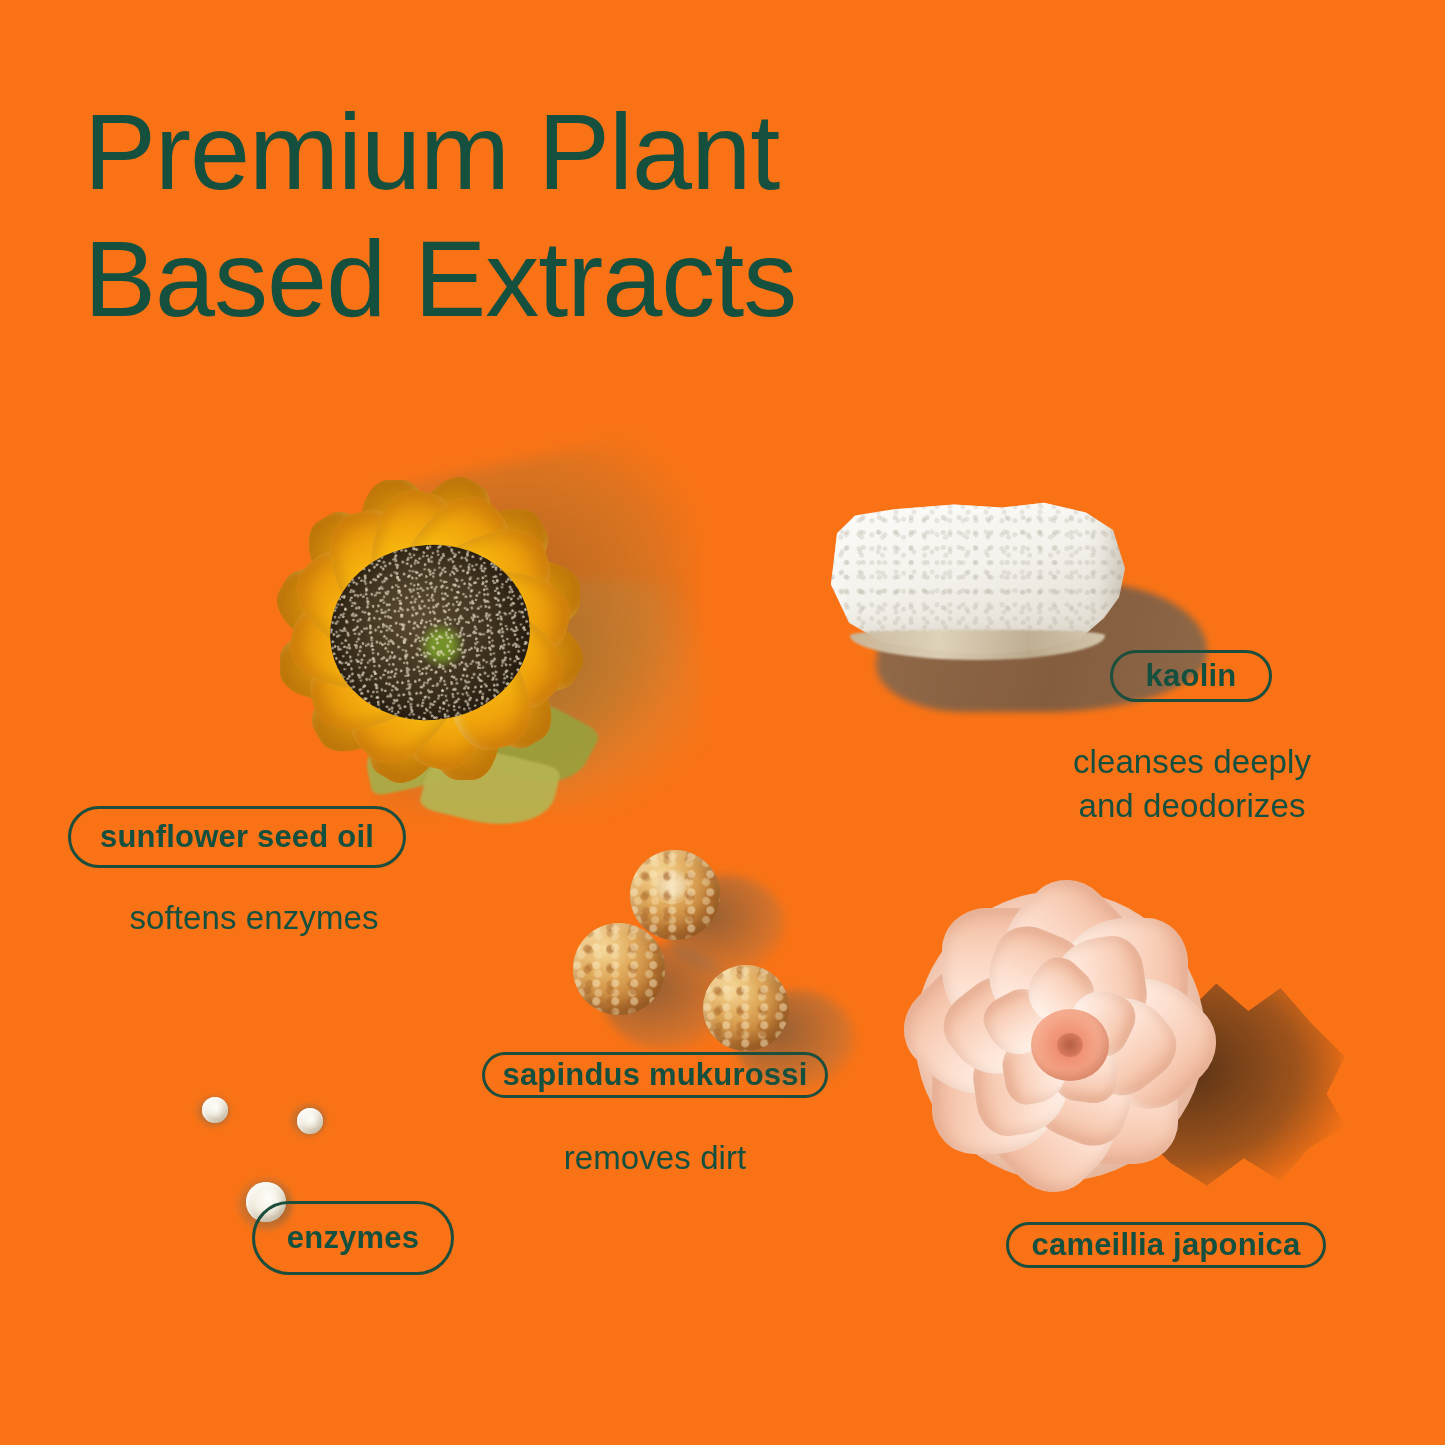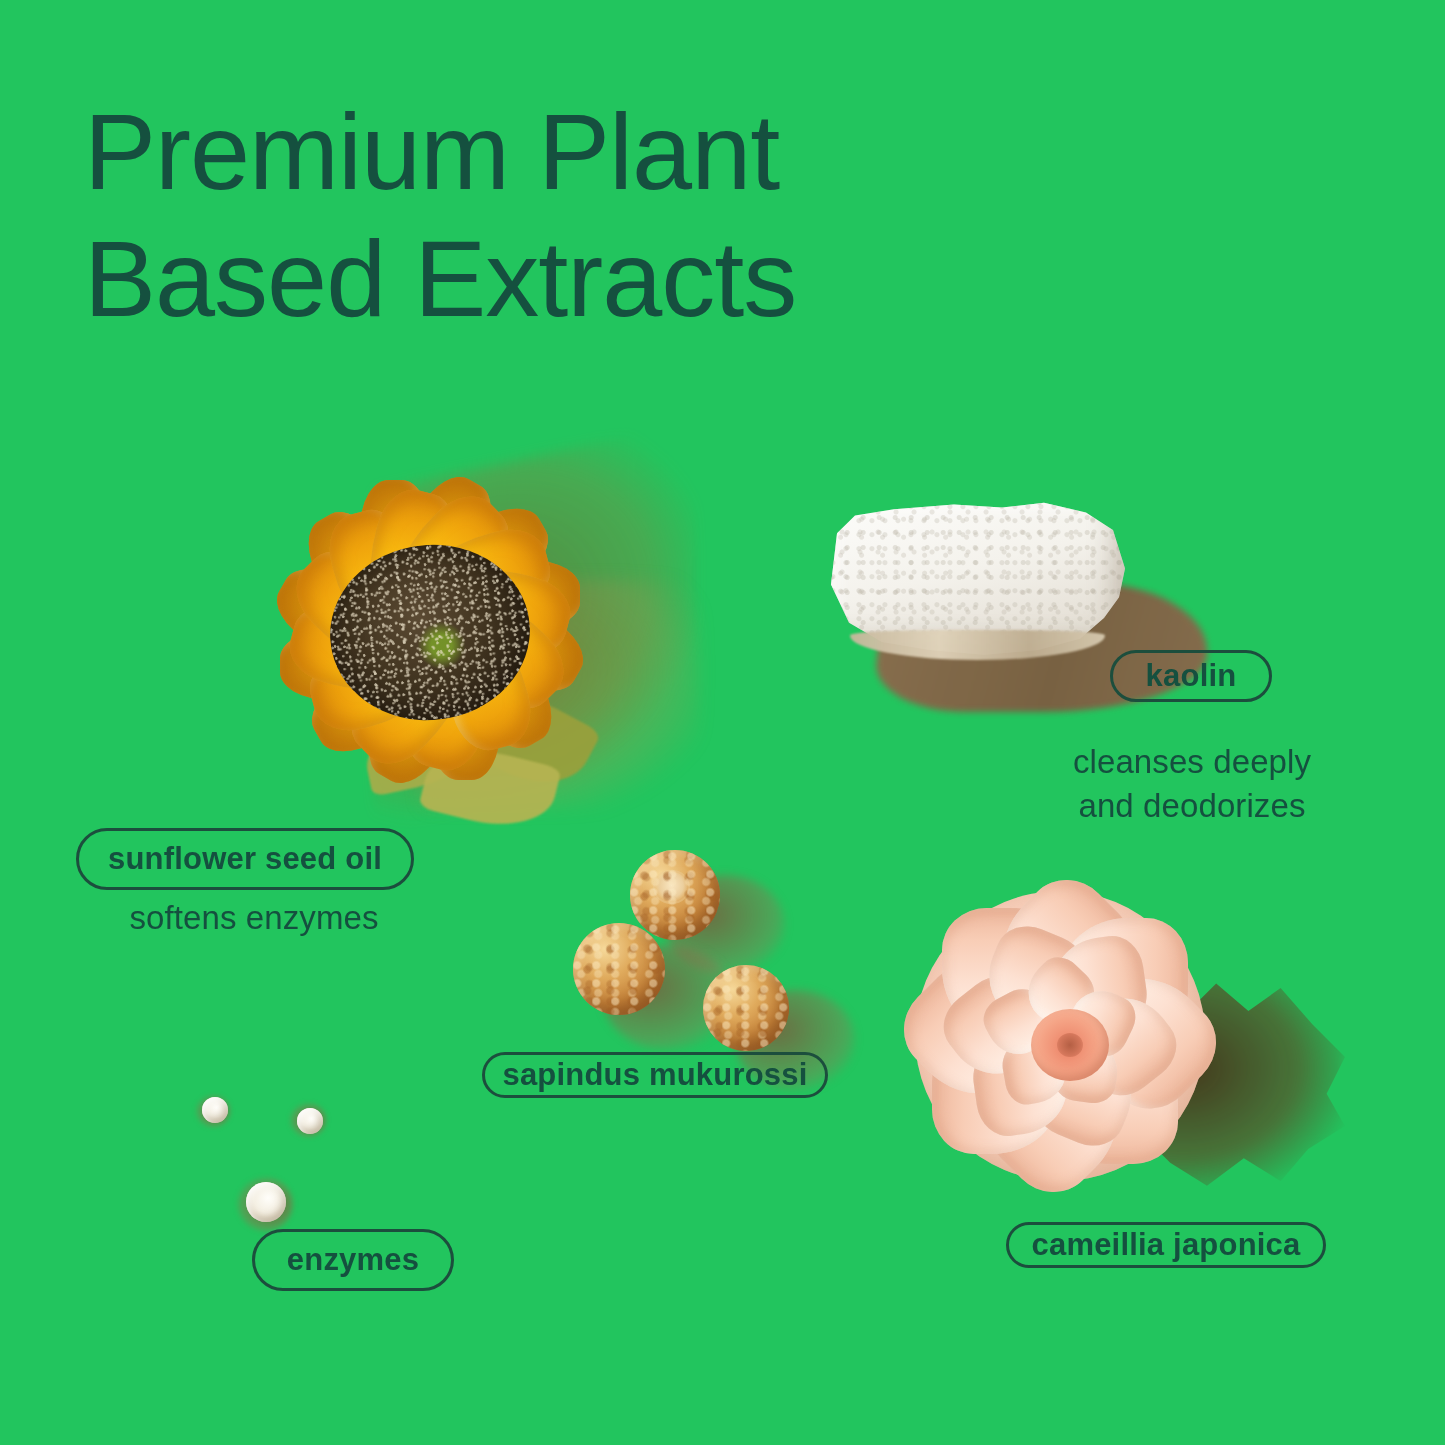--- a/index.html
+++ b/index.html
@@ -5,21 +5,21 @@
 <style>
   html,body{margin:0;padding:0;}
   body{
     background:#ece1d0;
     font-family:"Liberation Sans", sans-serif;
   }
   #poster{
     position:relative;
     width:1445px;
     height:1445px;
-    background:#22c55e;
+    background:#f97316;
     overflow:hidden;
   }
 
   
   .headline{
     position:absolute;
     left:84px;
     top:88px;
     width:900px;
     color:#15503f;
@@ -311,21 +311,21 @@
     <div class="petal" style="transform:translate(-50%,-100%) rotate(315deg)">
         <i></i>
       </div>
     <div class="petal" style="transform:translate(-50%,-100%) rotate(345deg)">
         <i></i>
       </div>
 
     <div class="core"></div>
   </div>
 
-  <div class="pill" style="left:76px;top:806px;width:338px;height:62px;margin-top:22px;">sunflower seed oil</div>
+  <div class="pill" style="left:68px;top:806px;width:338px;height:62px;">sunflower seed oil</div>
   <div class="caption" style="left:84px;top:896px;width:340px;text-align:center;">softens enzymes</div>
 
   <div class="art" id="kaolin-art">
     <div class="kshadow"></div>
     <div class="rock"></div>
     <div class="grit"></div>
   </div>
 
   <div class="pill" style="left:1110px;top:650px;width:162px;height:52px;">kaolin</div>
   <div class="caption center" style="left:1022px;top:740px;width:340px;">cleanses deeply
@@ -337,33 +337,34 @@
     <div class="nutshadow" style="left:180px;top:145px;width:120px;height:100px;"></div>
 
     <div class="nut" style="left:75px;top:5px;width:90px;height:90px;">
       <div class="dimple"></div>
     </div>
     <div class="nut" style="left:18px;top:78px;width:92px;height:92px;"></div>
     <div class="nut" style="left:148px;top:120px;width:86px;height:86px;"></div>
   </div>
 
   <div class="pill" style="left:482px;top:1052px;width:346px;height:46px;">sapindus mukurossi</div>
+  <div class="caption center" style="left:482px;top:1136px;width:346px;">removes dirt</div>
 
   <div class="art" id="enzymes-art">
     <div class="granshadow" style="left:16px;top:20px;width:34px;height:32px;"></div>
     <div class="gran" style="left:22px;top:22px;width:26px;height:26px;"></div>
 
     <div class="granshadow" style="left:110px;top:28px;width:36px;height:34px;"></div>
     <div class="gran" style="left:117px;top:33px;width:26px;height:26px;"></div>
 
     <div class="granshadow" style="left:57px;top:102px;width:56px;height:54px;"></div>
     <div class="gran" style="left:66px;top:107px;width:40px;height:40px;"></div>
   </div>
 
-  <div class="pill" style="left:252px;top:1201px;width:202px;height:62px;margin-top:28px;">enzymes</div>
+  <div class="pill" style="left:252px;top:1201px;width:202px;height:74px;">enzymes</div>
 
   <div class="art" id="camellia-art">
     <div class="cshadow"></div>
     <div class="bloom">
       <div class="pet" style="transform:translate(-50%,-100%) rotate(0deg)">
           <i style="width:118px;height:128px;"></i>
         </div>
       <div class="pet" style="transform:translate(-50%,-100%) rotate(45deg)">
           <i style="width:118px;height:128px;"></i>
         </div>

